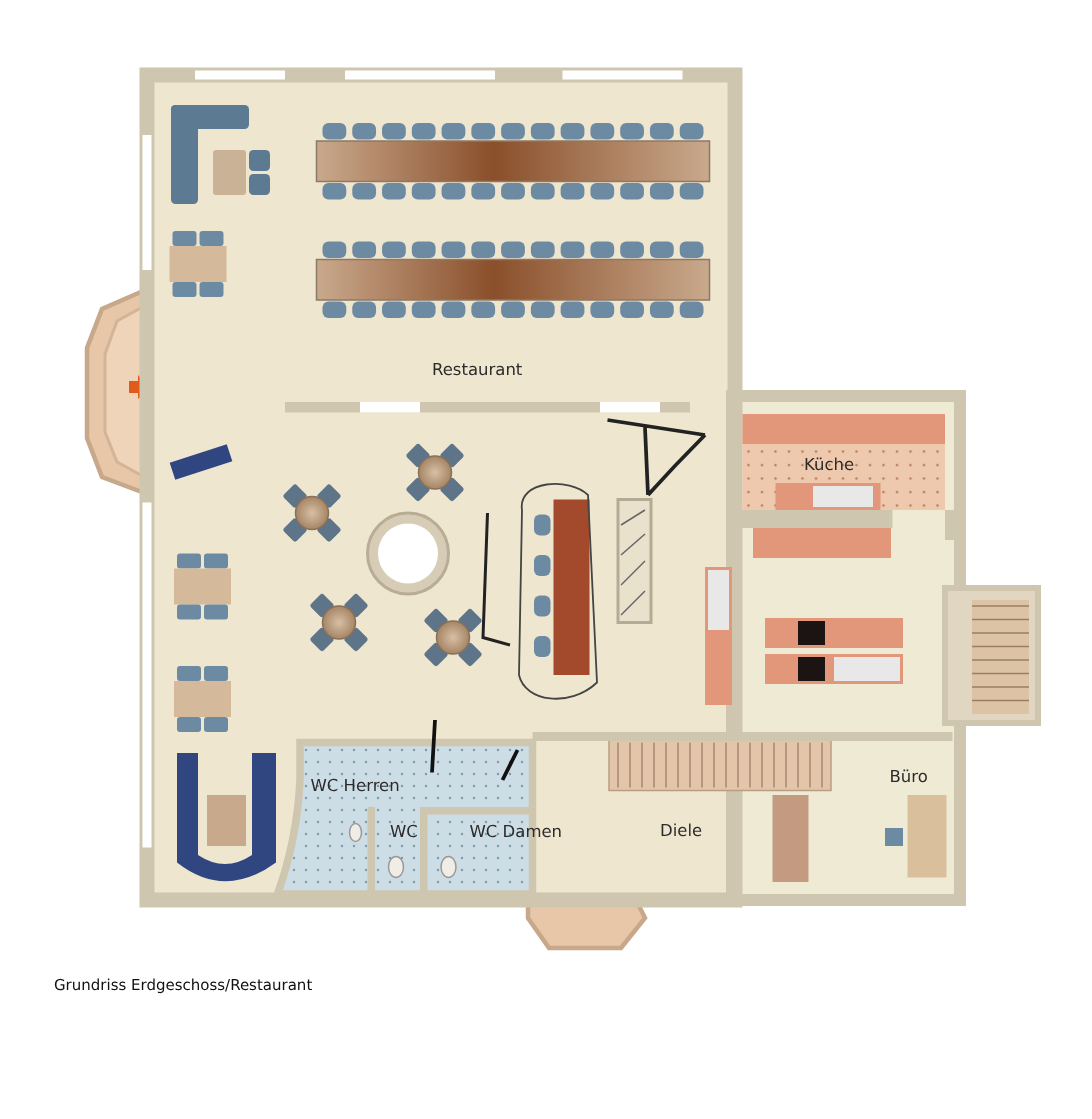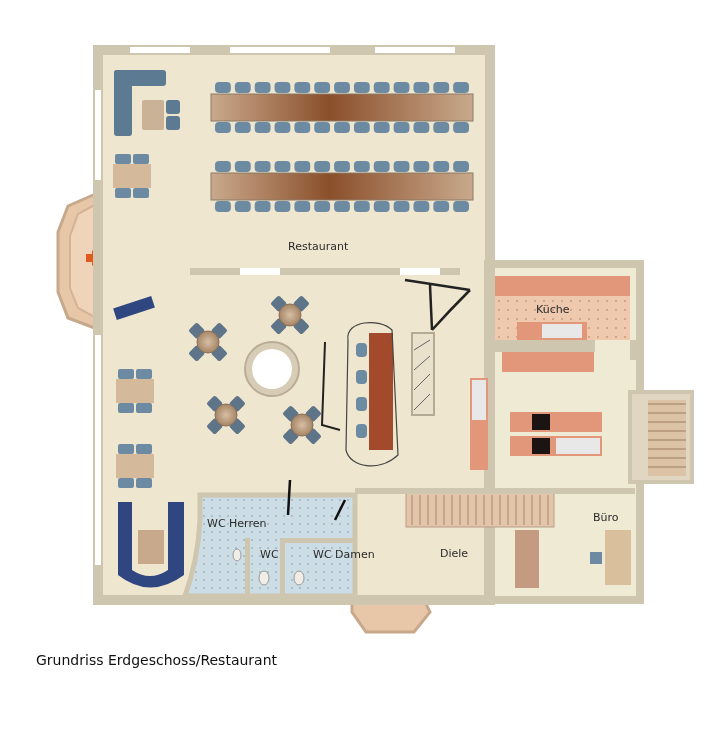--- a/index.html
+++ b/index.html
@@ -1,19 +1,19 @@
 <!DOCTYPE html>
 <html><head>
 <meta charset="utf-8">
 <style>
   html, body { margin: 0; padding: 0; background: #ffffff; }
   body { width: 728px; height: 746px; position: relative; overflow: hidden; font-family: "Liberation Sans", sans-serif; }
   #plan { position: absolute; left: 0; top: 0; }
   .room-label { font-family: "DejaVu Sans", sans-serif; font-size: 11px; fill: #2b2b2b; }
-  #caption { position: absolute; left: 36px; top: 652px; font-family: "DejaVu Sans", sans-serif; font-size: 14px; color: #111; }
+  #caption { position: absolute; left: 36px; top: 652px; font-family: "DejaVu Sans", sans-serif; font-size: 10px; color: #111; }
 </style>
 </head>
 <body>
 
 <svg id="plan" width="728" height="746" viewBox="0 0 728 746">
   <defs>
     <linearGradient id="woodGrad" x1="0" x2="1" y1="0" y2="0">
       <stop offset="0" stop-color="#c9a98c"></stop>
       <stop offset="0.45" stop-color="#8a4f2b"></stop>
       <stop offset="1" stop-color="#c9a98c"></stop>

